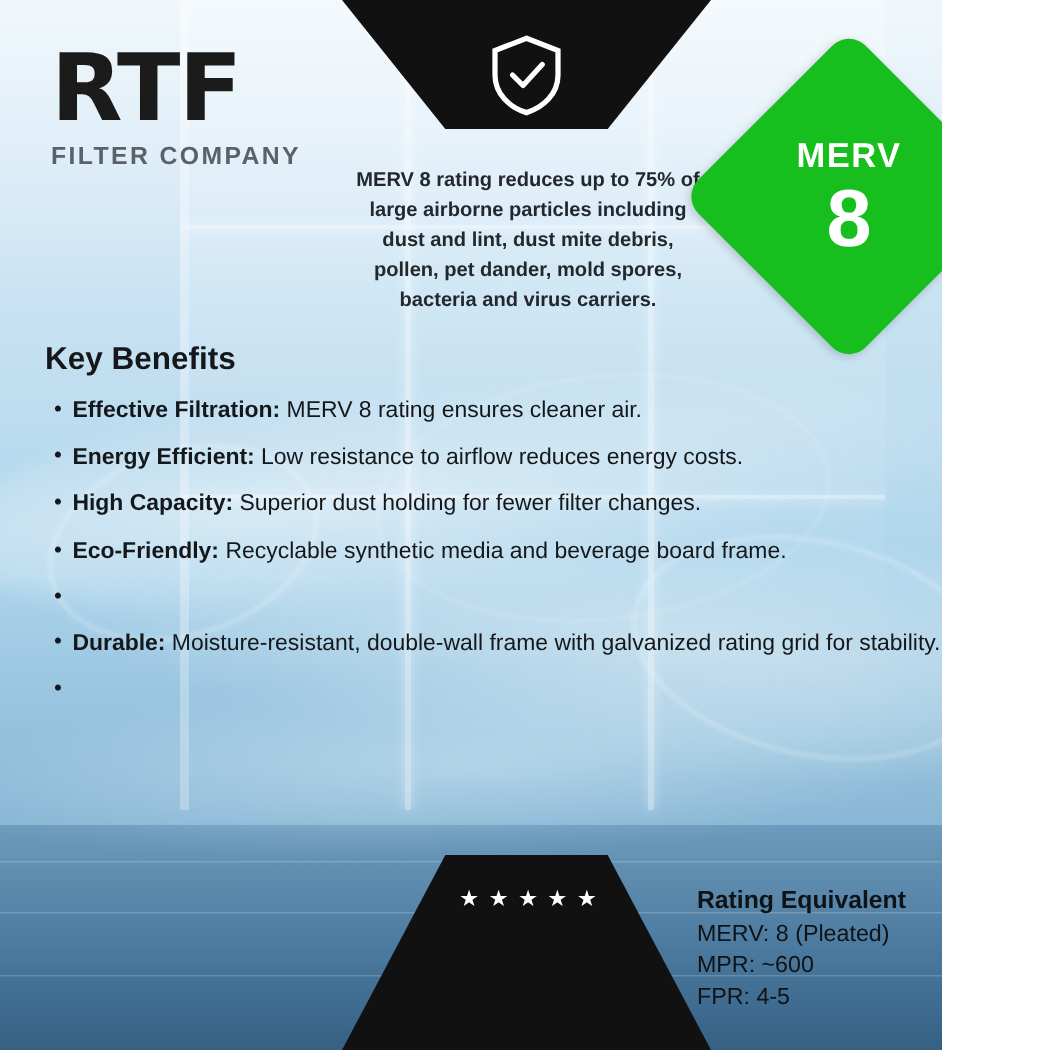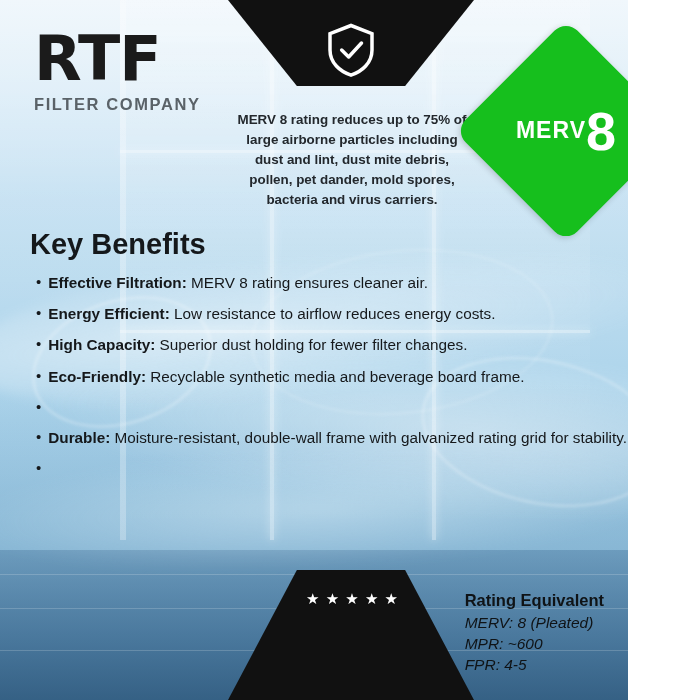--- a/index.html
+++ b/index.html
@@ -171,21 +171,21 @@
     transform: rotate(45deg);
     box-shadow: 0 2px 6px rgba(0,0,0,0.18);
   }
   .merv-inner {
     position: absolute;
     top: 52px;
     left: 487px;
     width: 158px;
     height: 158px;
     display: flex;
-    flex-direction: row;
+    flex-direction: column;
     align-items: center;
     justify-content: center;
     color: #ffffff;
   }
   .merv-label {
     font-family: "Liberation Sans", sans-serif;
     font-weight: bold;
     font-size: 23px;
     letter-spacing: 1px;
     margin-bottom: 2px;
@@ -200,21 +200,21 @@
   
   .benefits {
     position: absolute;
     top: 228px;
     left: 30px;
     width: 642px;
   }
   .benefits-title {
     font-family: "Liberation Sans", sans-serif;
     font-weight: bold;
-    font-size: 29px;
+    font-size: 21px;
     color: #15181b;
     margin-bottom: 12px;
   }
   .benefit-row {
     display: flex;
     align-items: flex-start;
     margin: 0 0 11px 6px;
     font-size: 15.3px;
     line-height: 1.32;
     color: #15181b;
@@ -256,21 +256,20 @@
   .rating-title {
     font-family: "Liberation Sans", sans-serif;
     font-weight: bold;
     font-size: 16.5px;
     margin-bottom: 3px;
   }
   .rating-line {
     font-family: "Liberation Sans", sans-serif;
     font-size: 15.5px;
     line-height: 1.35;
-    font-style: italic;
   }
 </style>
 </head>
 <body>
 
 <div id="page">
 
   <div class="bg-room"></div>
   <div class="window-frame">
     <div class="mullion" style="top:0; left:150px; width:4px; height:540px;"></div>

